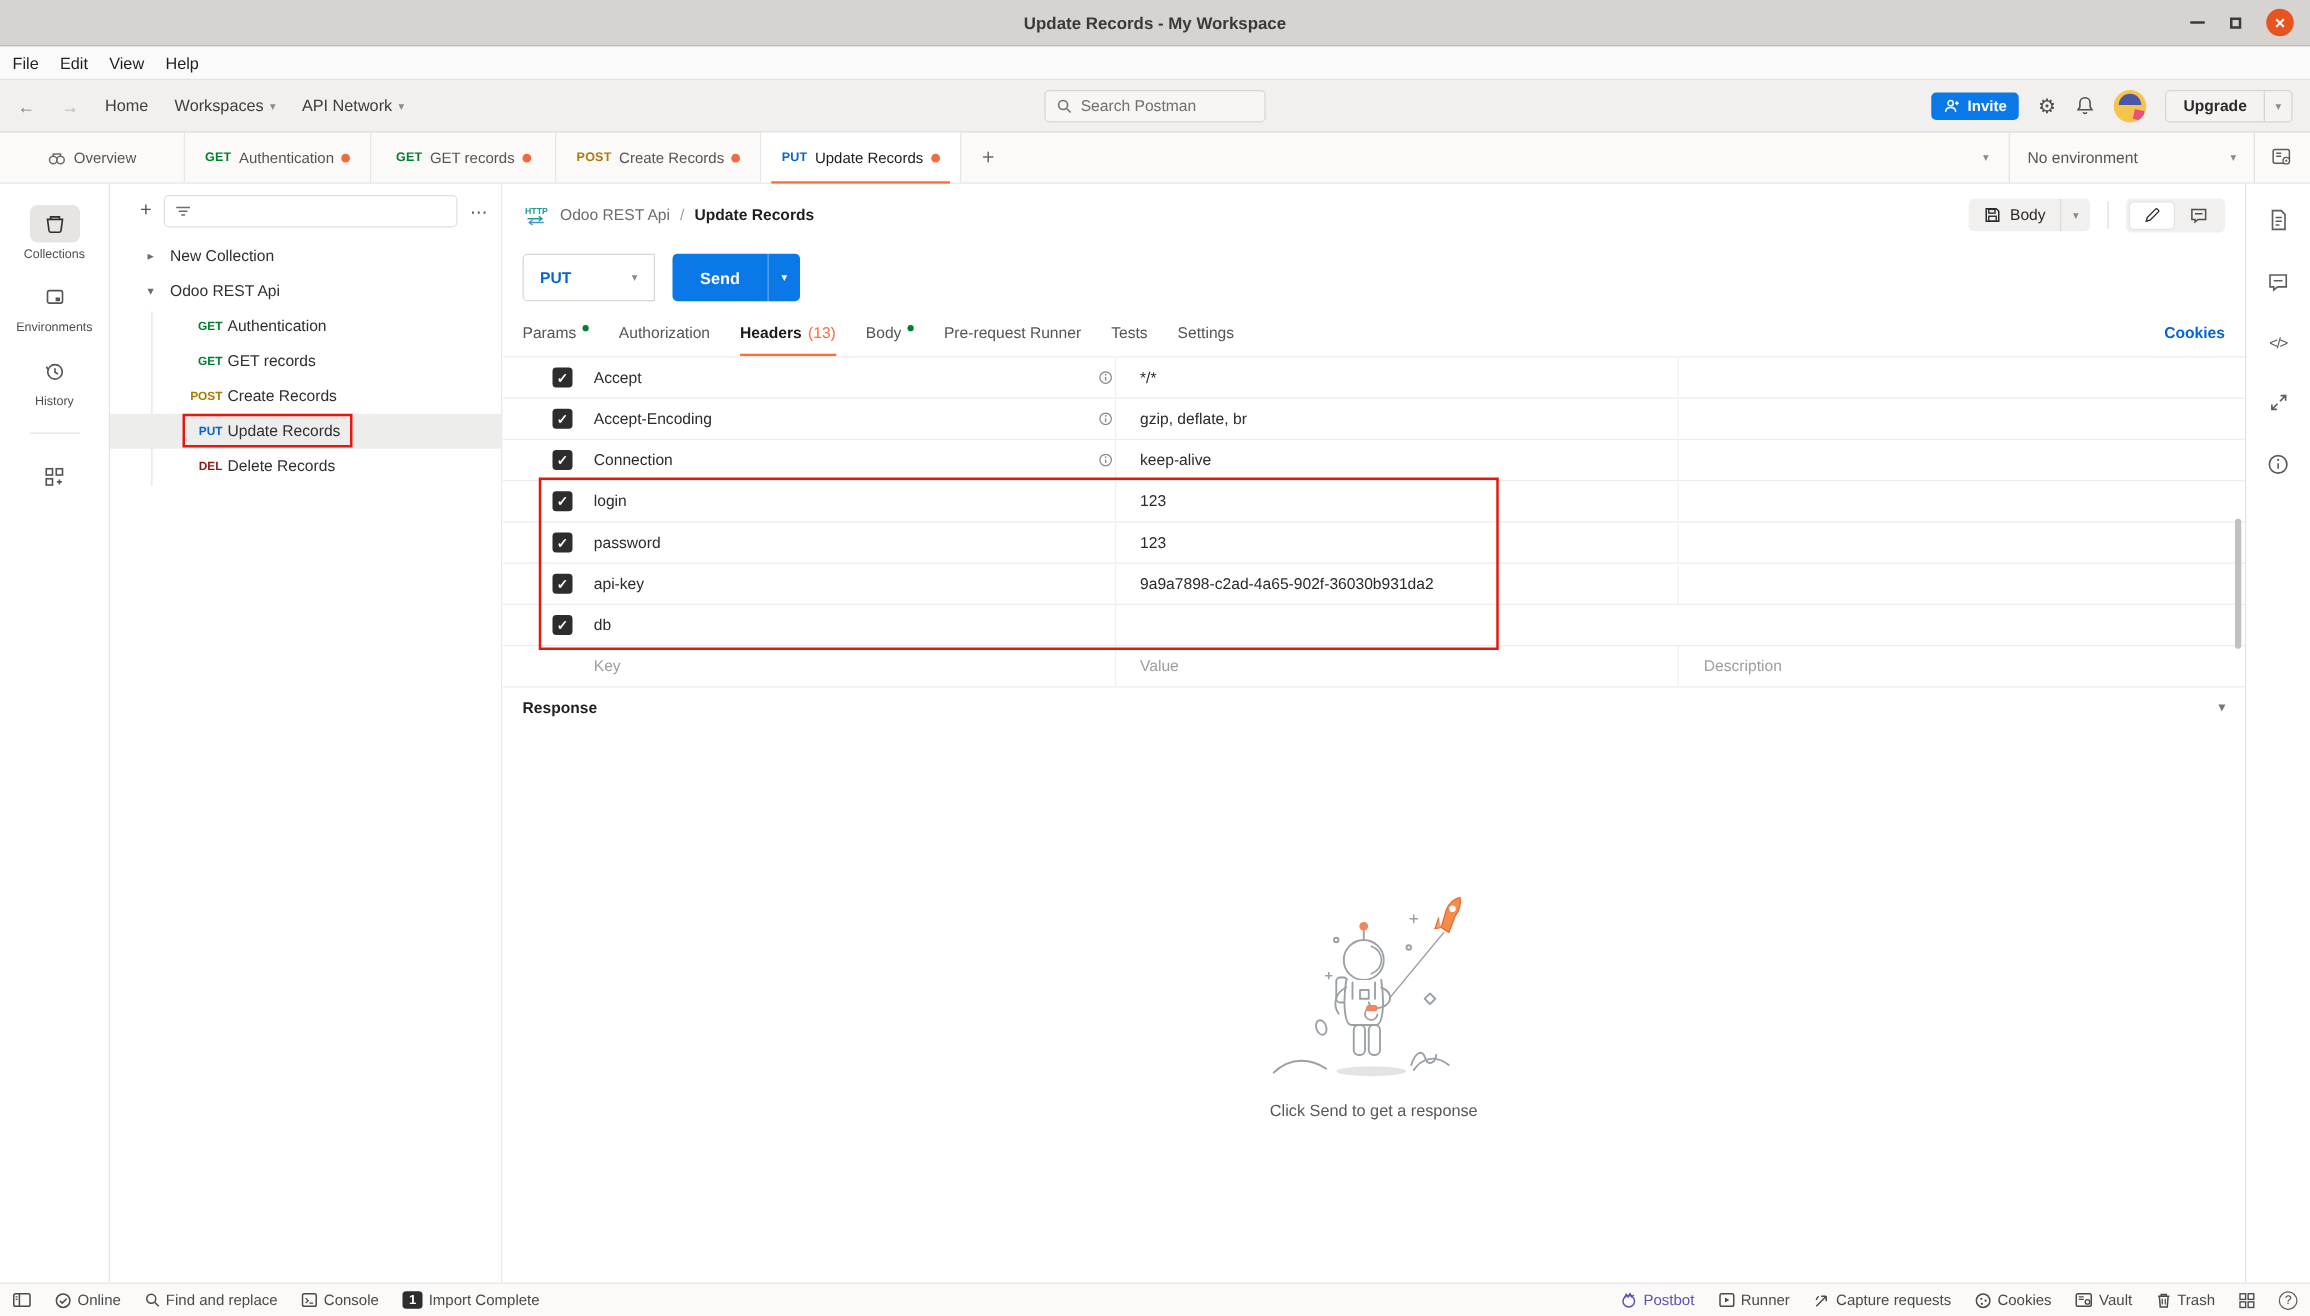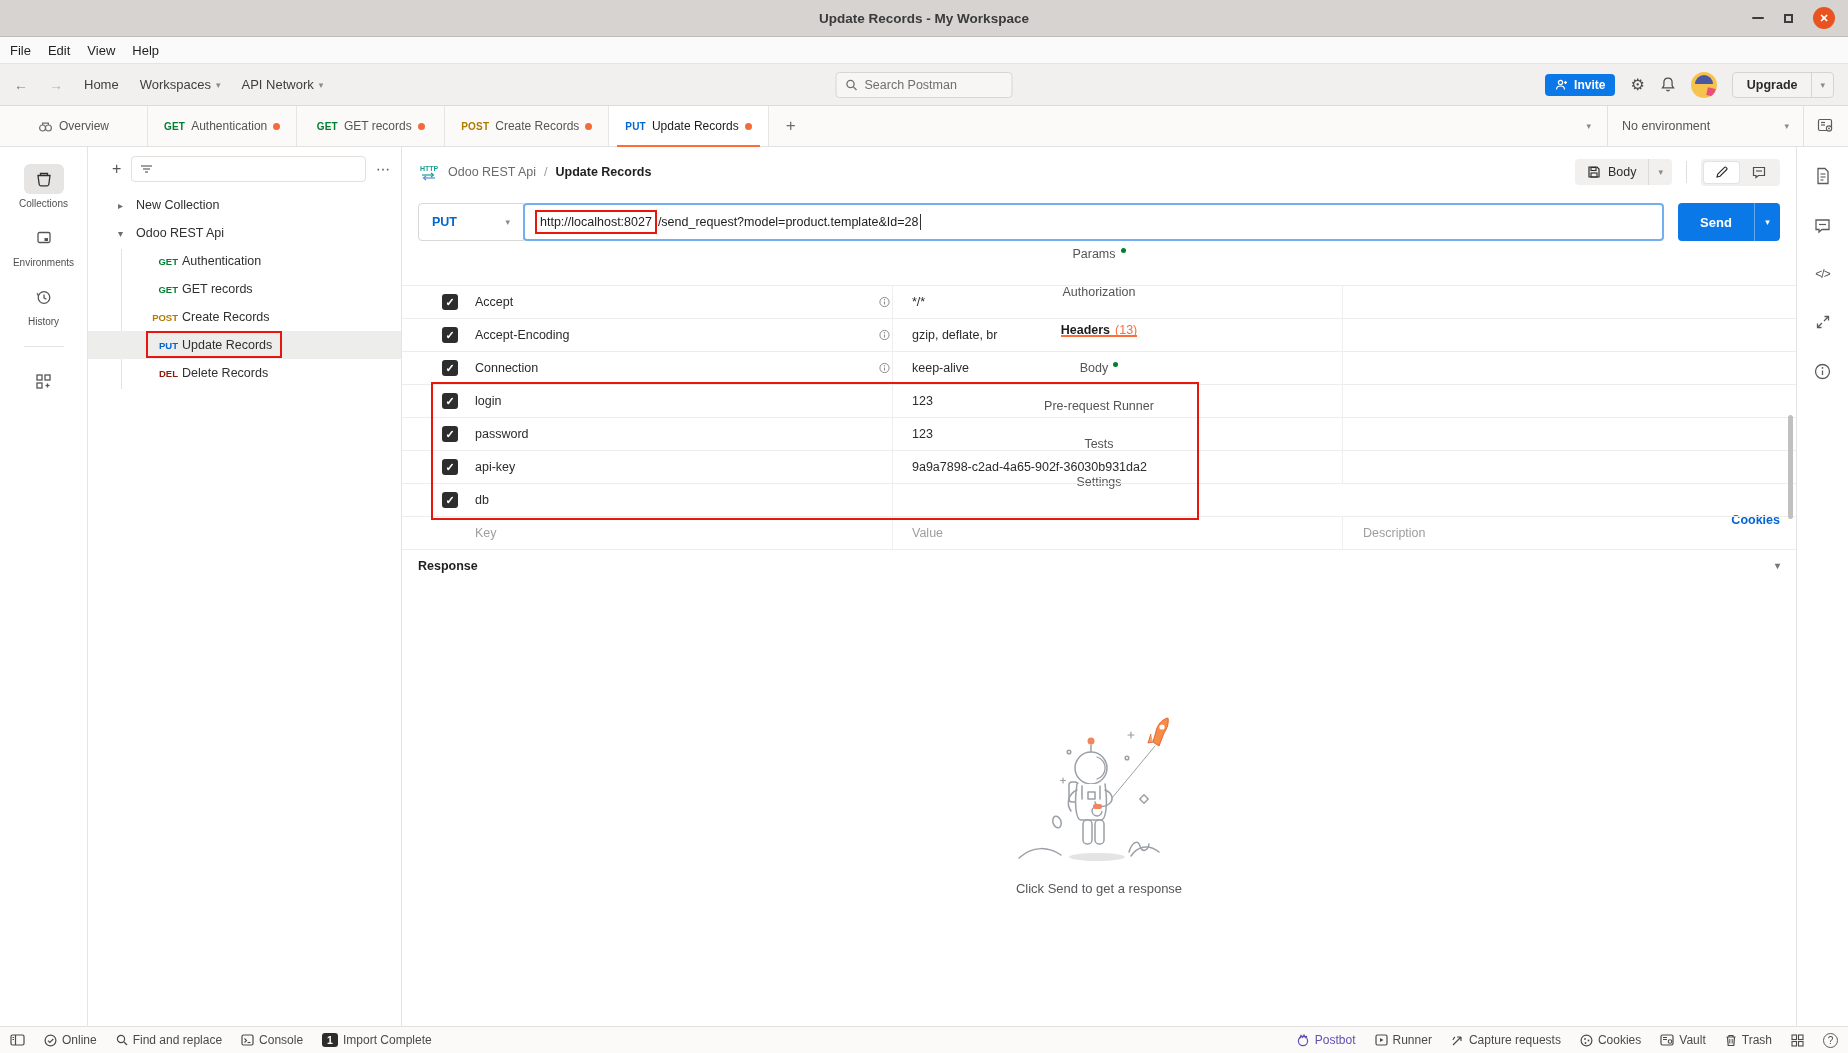--- a/index.html
+++ b/index.html
@@ -96,21 +96,21 @@
   .method-select { width:106px; height:38px; border:1px solid #d9d7d5; border-radius:4px 0 0 4px; display:flex; align-items:center; justify-content:space-between; padding:0 13px; background:#fff; }
   .method-select .mv { color:#0265d2; font-weight:700; font-size:12.5px; }
   .url-input { flex:1; height:38px; border:2px solid #73aeef; border-radius:4px; background:#fff; display:flex; align-items:center; padding:0 10px; font-size:12.5px; color:#222; margin-left:-1px; white-space:nowrap; overflow:hidden; }
   .url-seg1 { border:2px solid #e8170d; padding:3px 3px; margin-right:1px; }
   .caret { width:1.5px; height:16px; background:#333; margin-left:1px; }
   .send-btn { width:102px; height:38px; background:#0b78e8; border-radius:4px; margin-left:14px; display:flex; color:#fff; }
   .send-lbl { flex:1; display:flex; align-items:center; justify-content:center; font-size:13px; font-weight:700; }
   .send-dd { width:26px; border-left:1px solid rgba(255,255,255,.35); display:flex; align-items:center; justify-content:center; }
   .send-dd .chev, .send-btn .chev { color:#fff; }
 
-  .reqtabs { height:38px; display:flex; align-items:center; padding:0 16px; gap:24px; font-size:12.5px; color:#555;flex-direction:column; }
+  .reqtabs { height:38px; display:flex; align-items:center; padding:0 16px; gap:24px; font-size:12.5px; color:#555; }
   .rtab { display:flex; align-items:center; gap:5px; height:100%; position:relative; }
   .rtab.active { color:#1c1c1c; font-weight:600; }
   .rtab.active::after { content:''; position:absolute; left:0; right:0; bottom:0; height:2px; background:#ff6c37; }
   .rtab .count { color:#ff6c37; font-weight:400; }
   .gdot { width:5px; height:5px; border-radius:50%; background:#007f31; margin-top:-8px; }
   .cookies-link { margin-left:auto; color:#0265d2; font-weight:600; }
 
   .htable { position:relative; border-top:1px solid #efedec; font-size:12.5px; }
   .hrow { display:grid; grid-template-columns:62px 428px 450px 1fr; height:33px; border-bottom:1px solid #efedec; align-items:center; }
   .c-check { display:flex; justify-content:flex-end; padding-right:6px; }
@@ -398,25 +398,20 @@
                 </svg>
             </span>
           </span>
         </div>
       </div>
 
       <div class="url-row">
         <div class="method-select">
           <span class="mv">PUT</span>
           <span class="chev">▾</span>
-        </div>
-        <div class="url-input">
-          <span class="url-seg1">http://localhost:8027</span>
-            <span>/send_request?model=product.template&amp;Id=28</span>
-            <span class="caret"></span>
         </div>
         <div class="send-btn">
           <span class="send-lbl">Send</span>
           <span class="send-dd">
               <span class="chev">▾</span>
             </span>
         </div>
       </div>
 
       <div class="reqtabs">

